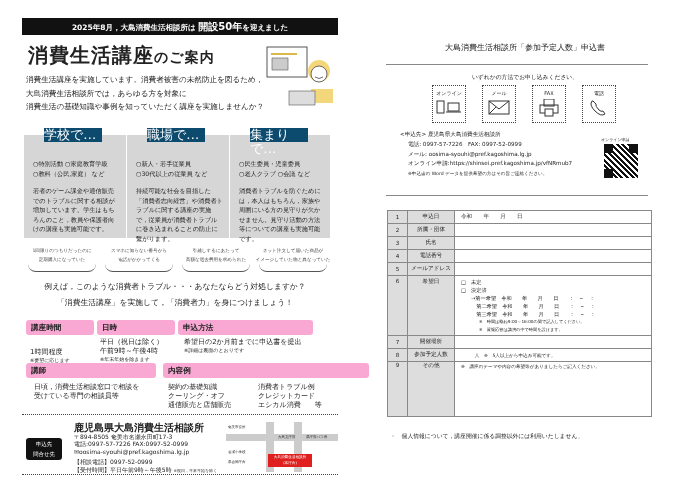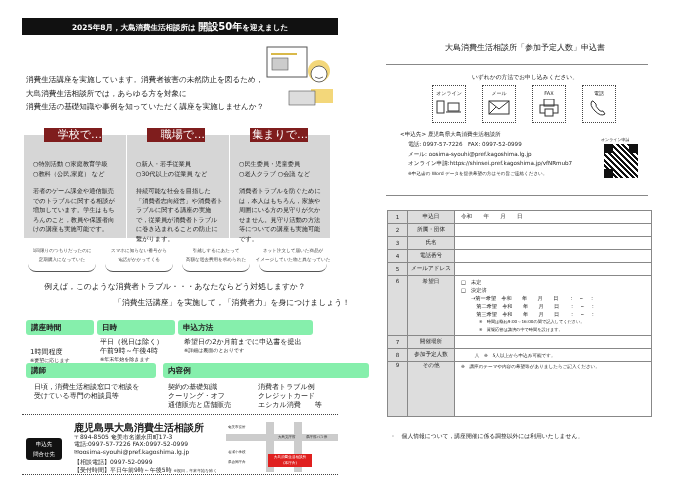--- a/index.html
+++ b/index.html
@@ -9,28 +9,28 @@
 #right{left:350px}
 .banner{position:absolute;left:22px;top:18px;width:316px;height:17px;background:#111;color:#fff;font-size:7.5px;text-align:center;line-height:17px;font-weight:bold}
 .banner .big{font-size:10px}
 .title{position:absolute;left:28px;top:42px;font-size:20px;font-weight:bold;letter-spacing:1px}
 .title small{font-size:14px}
 .free{position:absolute;left:224px;top:40px;width:42px;height:34px;border-radius:50%;background:#e8cd6d;font-size:12px;font-weight:bold;text-align:center;line-height:34px}
 .illus{position:absolute;left:265px;top:45px;width:75px;height:62px}
 .intro{position:absolute;left:26px;top:73px;font-size:7.6px;line-height:13.5px;width:260px}
 .cards{position:absolute;left:24px;top:125px;width:306px;height:113px}
 .card{position:absolute;top:10px;width:102px;height:103px;background:#d6d6d6;padding:24px 6px 4px 9px;font-size:6.2px;line-height:9.5px}
-.card .hd{position:absolute;top:-7px;left:20px;width:58px;height:14px;background:#7f1d1d;color:#fff;font-size:11px;text-align:right;line-height:14px}
+.card .hd{position:absolute;top:-7px;left:20px;width:58px;height:14px;background:#0c4a6e;color:#fff;font-size:13px;text-align:left;line-height:14px}
 .card .desc{margin-top:8px}
 .bubbles{position:absolute;left:24px;top:246px;width:306px;height:30px}
 .bub{position:absolute;top:0;width:76px;font-size:4.6px;text-align:center;line-height:9px;color:#444}
 .bub .br{display:block;height:8px;border-bottom:1px solid #555;border-radius:0 0 40px 40px;margin:0 4px}
 .q1{position:absolute;left:0;width:350px;top:281px;text-align:center;font-size:7.8px}
-.q2{position:absolute;left:0;width:350px;top:297px;text-align:right;font-size:7.8px}
-.infobox{position:absolute;height:15px;background:#86efac;border-radius:3px;font-size:7.6px;font-weight:bold;padding-left:5px;line-height:15px}
+.q2{position:absolute;left:0;width:350px;top:297px;text-align:center;font-size:7.8px}
+.infobox{position:absolute;height:15px;background:#f9a8d4;border-radius:3px;font-size:7.6px;font-weight:bold;padding-left:5px;line-height:15px}
 .infotext{position:absolute;font-size:7px;line-height:9px}
 .infotext .note{font-size:5px;line-height:7px}
 .dotline{position:absolute;left:22px;width:316px;border-top:1.3px dotted #444}
 .contact{position:absolute;left:26px;top:438px;width:36px;height:22px;background:#111;color:#fff;border-radius:3px;font-size:5.5px;text-align:center;line-height:10px;padding-top:1px}
 .addr{position:absolute;left:74px;top:424px;font-size:6px;line-height:7.6px}
 .addr b{font-size:10px}
 .map{position:absolute;left:226px;top:422px;width:112px;height:50px}
 
 .rtitle{position:absolute;left:0;width:350px;top:42px;text-align:center;font-size:8px}
 .hr{position:absolute;left:36px;width:262px;border-top:1.2px solid #888}
@@ -46,20 +46,21 @@
 .form td.n{width:20px;background:#ddd;text-align:center}
 .form td.l{width:47px;background:#ddd;text-align:center}
 .form td.v{padding-left:6px;background:#fff}
 .privacy{position:absolute;left:40px;top:432px;font-size:5.8px}
 </style>
 </head>
 <body>
 
 <div id="left" class="page">
   <div class="banner"><span>2025年8月，大島消費生活相談所は </span><span class="big">開設50年</span><span>を迎えました</span></div>
+  <div class="title"><span>消費生活講座</span><small>のご案内</small></div>
   <svg class="illus" viewBox="0 0 75 62">
     <rect x="2" y="2" width="40" height="30" fill="#fff" stroke="#555" stroke-width="1"></rect>
     <rect x="6" y="8" width="26" height="2" fill="#d9b94a"></rect>
     <rect x="7" y="13" width="16" height="12" fill="#ccc" stroke="#555" stroke-width=".6"></rect>
     <circle cx="54" cy="26" r="11" fill="#f3d77a"></circle>
     <circle cx="54" cy="29" r="8" fill="#fff" stroke="#444" stroke-width=".8"></circle>
     <path d="M50 32 q4 3 8 0" stroke="#444" fill="none" stroke-width=".8"></path>
     <rect x="46" y="44" width="22" height="14" fill="#f3d77a"></rect>
     <rect x="24" y="46" width="26" height="14" fill="#ddd" stroke="#555" stroke-width=".6"></rect>
   </svg>

